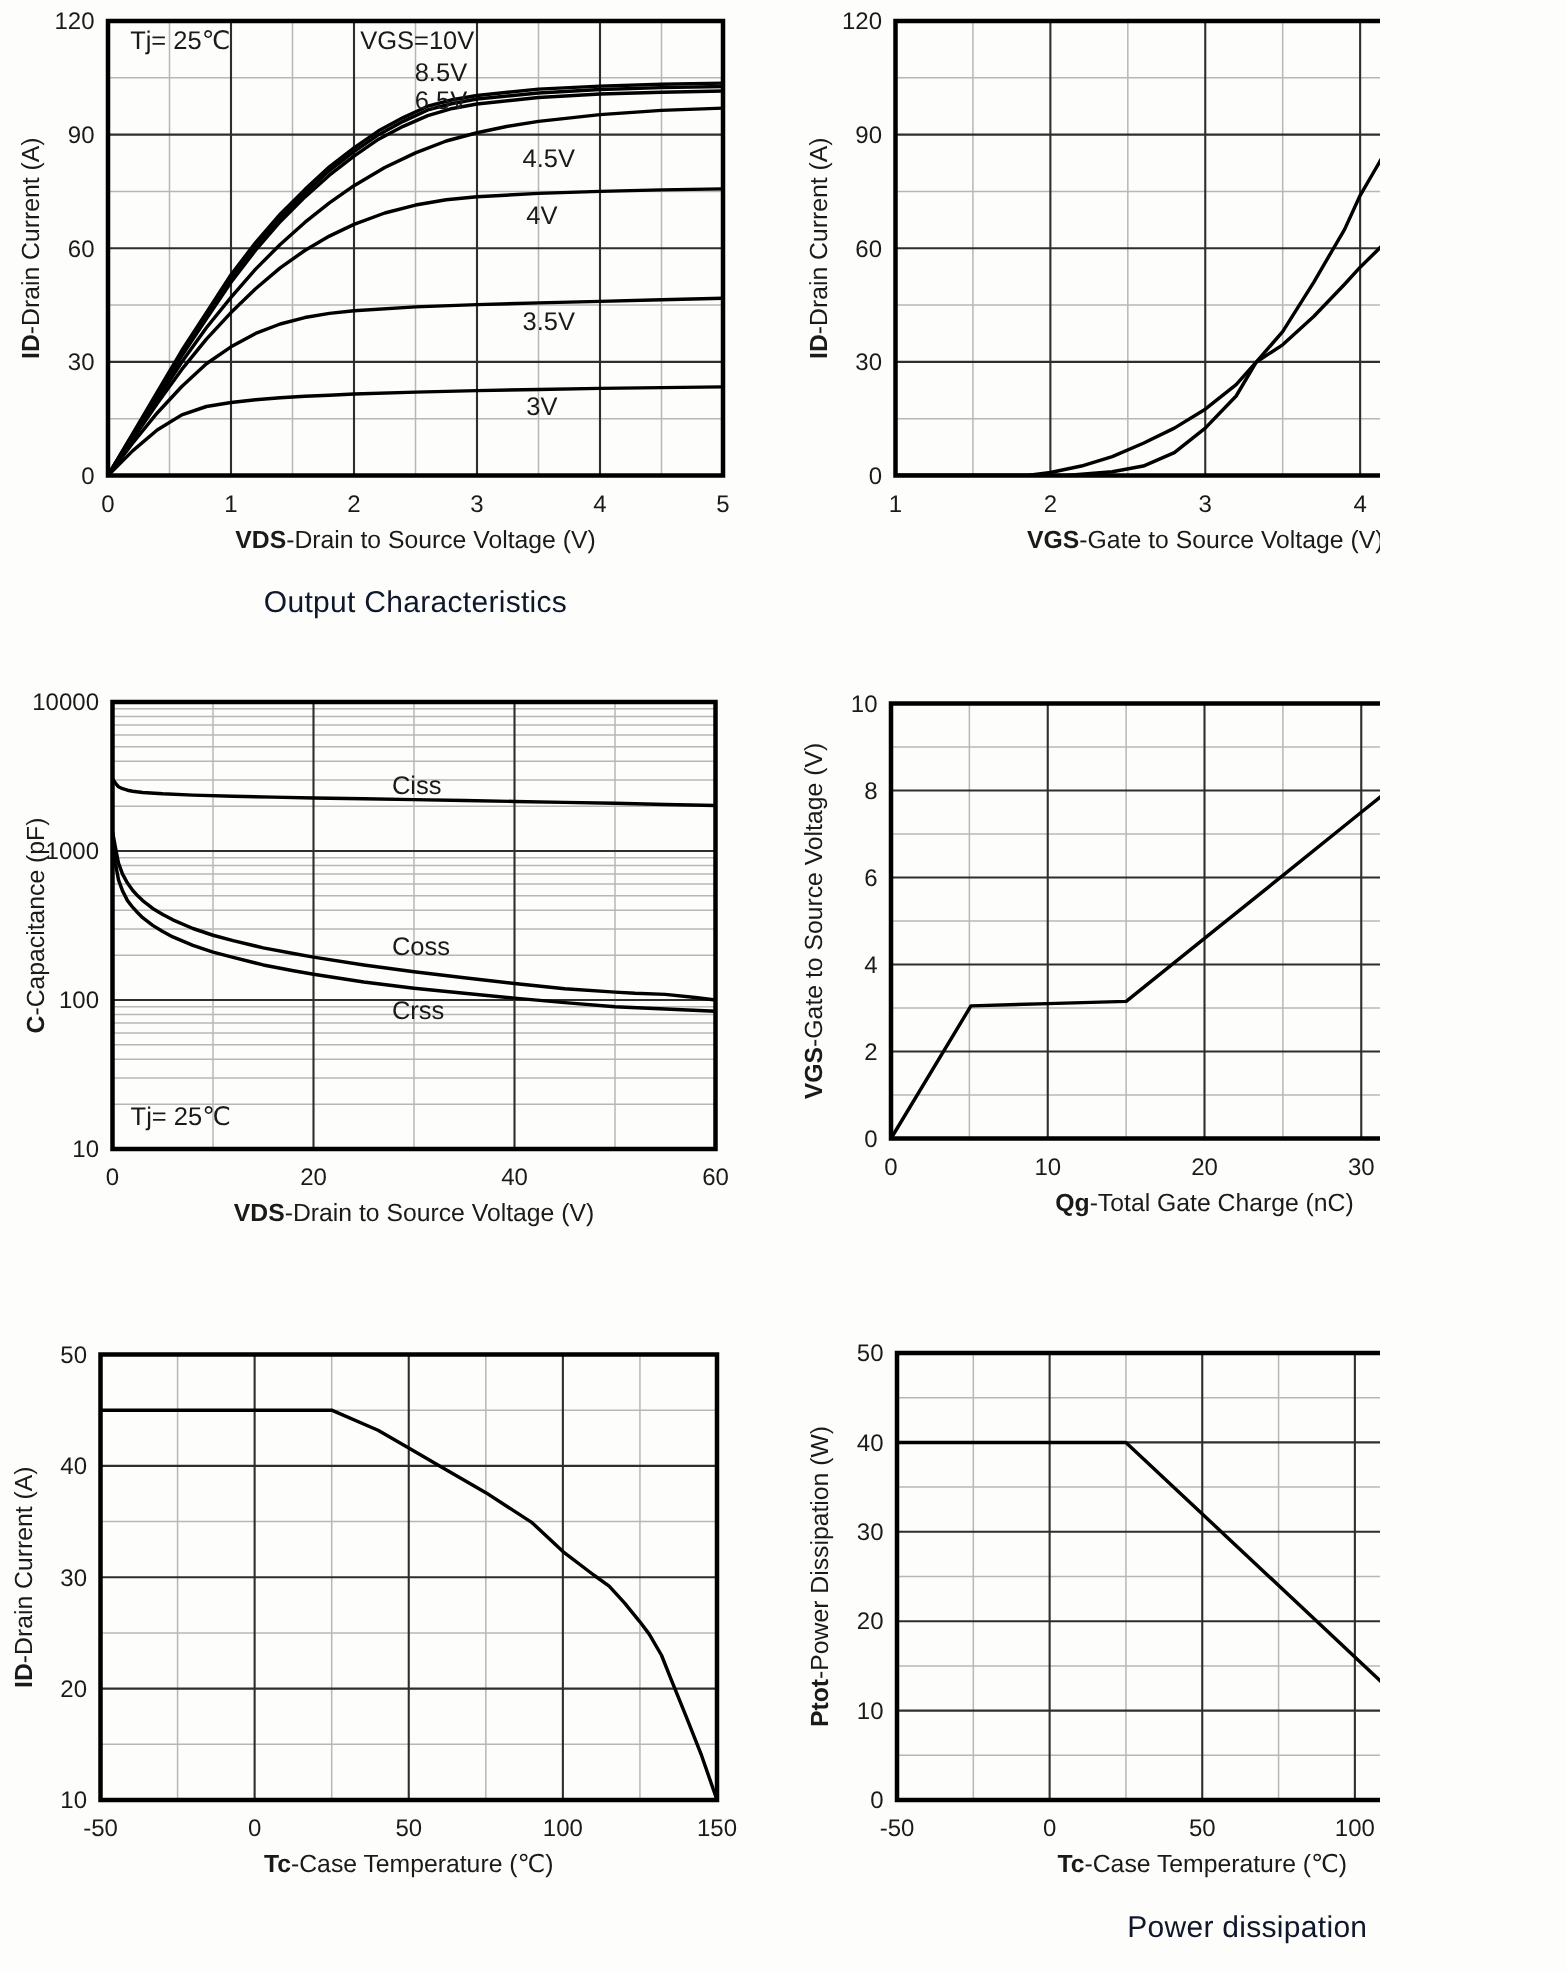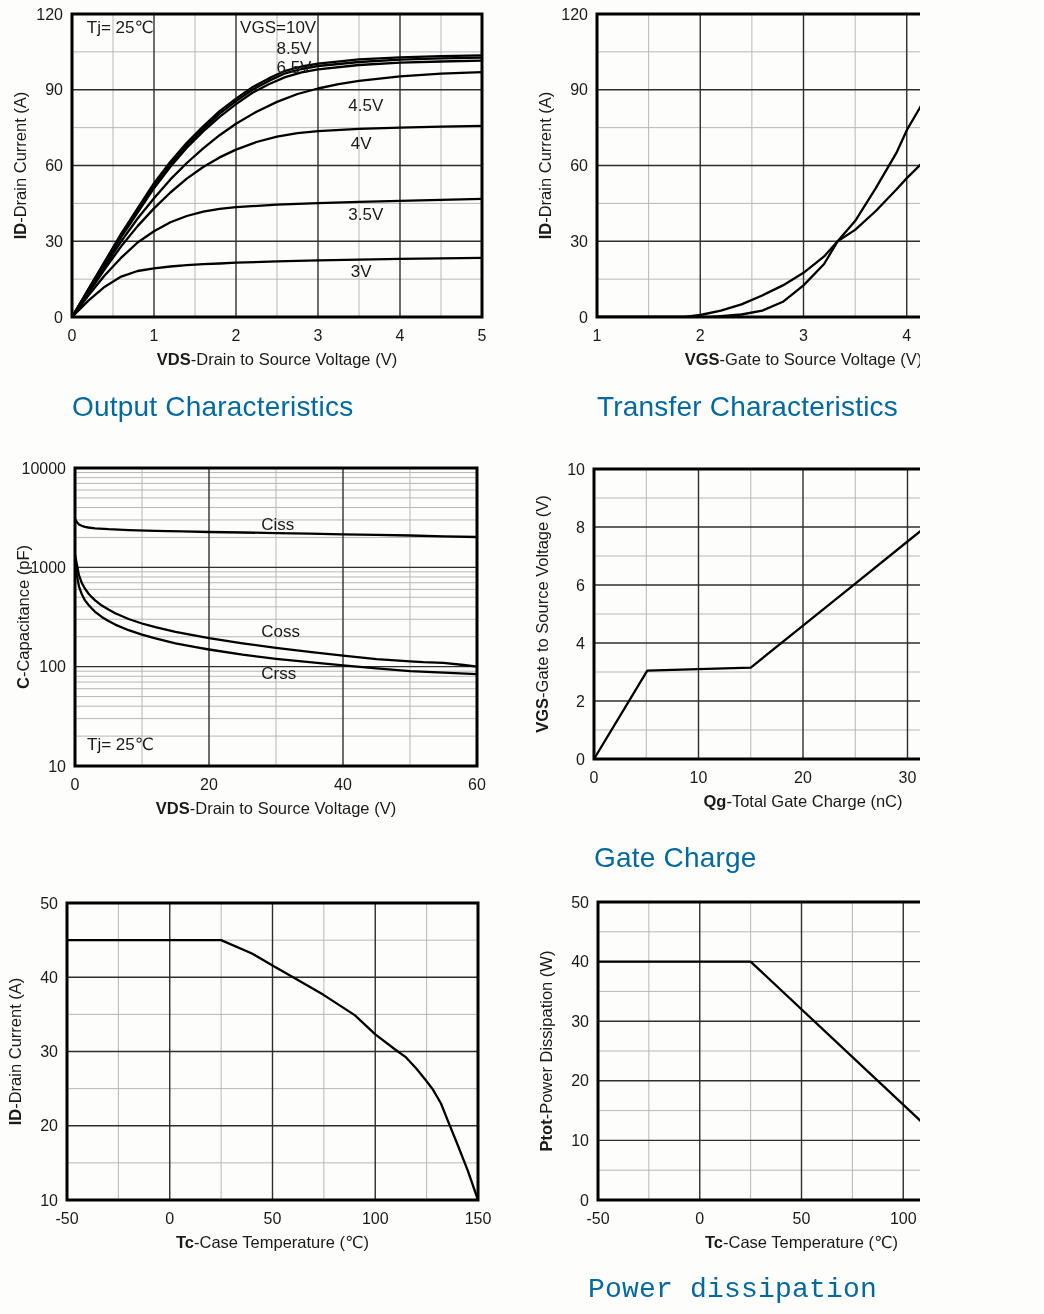--- a/index.html
+++ b/index.html
@@ -7,22 +7,23 @@
     width:1044px;height:1314px;
     background:#fdfdfb;
     font-family:"Liberation Sans","DejaVu Sans",sans-serif;
     position:relative;
     color:#111;
   }
   .page{position:relative;width:920px;height:1314px;overflow:hidden;}
   .chart-svg{position:absolute;display:block;}
   .chart-title{
     position:absolute;
-    font-size:28px;
-    color:#0369a1;
+    text-align:center;
+    font-size:20px;
+    color:#0f172a;
     letter-spacing:0.2px;
     white-space:nowrap;
   }
 </style>
 </head>
 <body>
 
 <div class="page">
   <svg class="chart-svg" viewBox="0 0 522 386" width="522" height="386" style="left: 0px; top: 0px;">
       <line x1="113" y1="14" x2="113" y2="317" stroke="#b7b7b7" stroke-width="1"></line>
@@ -276,16 +277,14 @@
       <text x="67" y="270.9" text-anchor="end" font-size="16" fill="#1a1a1a">10</text>
       <text x="67" y="211.29999999999998" text-anchor="end" font-size="16" fill="#1a1a1a">20</text>
       <text x="67" y="151.7" text-anchor="end" font-size="16" fill="#1a1a1a">30</text>
       <text x="67" y="92.1" text-anchor="end" font-size="16" fill="#1a1a1a">40</text>
       <text x="67" y="32.5" text-anchor="end" font-size="16" fill="#1a1a1a">50</text>
       <text x="279.5" y="373" text-anchor="middle" font-size="16.5" fill="#1a1a1a"><tspan font-weight="bold">Tc</tspan><tspan>-Case Temperature  (℃)</tspan></text>
       <text x="30" y="176" text-anchor="middle" font-size="16.5" fill="#1a1a1a" transform="rotate(-90 30 176)"><tspan font-weight="bold">Ptot</tspan><tspan>-Power Dissipation  (W)</tspan></text>
     </svg>
 
   <div class="chart-title" style="left: 72px; top: 391px; width: 410px;">Output Characteristics</div>
-  <div class="chart-title" style="left: 597px; top: 391px; width: 413px;">Transfer Characteristics</div>
-  <div class="chart-title" style="left: 594px; top: 842px; width: 418px;">Gate Charge</div>
-  <div class="chart-title" style="left: 588px; top: 1274px; width: 407px; font-family: Liberation Mono, monospace;">Power dissipation</div>
+  <div class="chart-title" style="left: 628px; top: 1274px; width: 407px;">Power dissipation</div>
 </div>
 
 </body></html>

